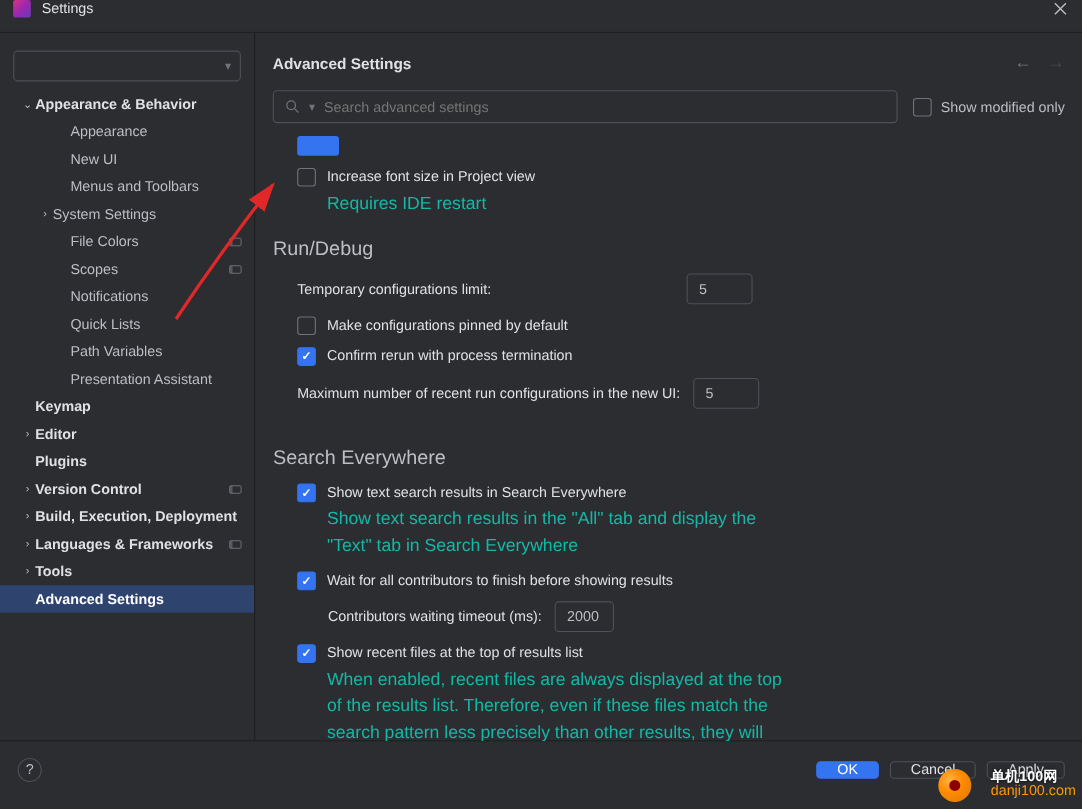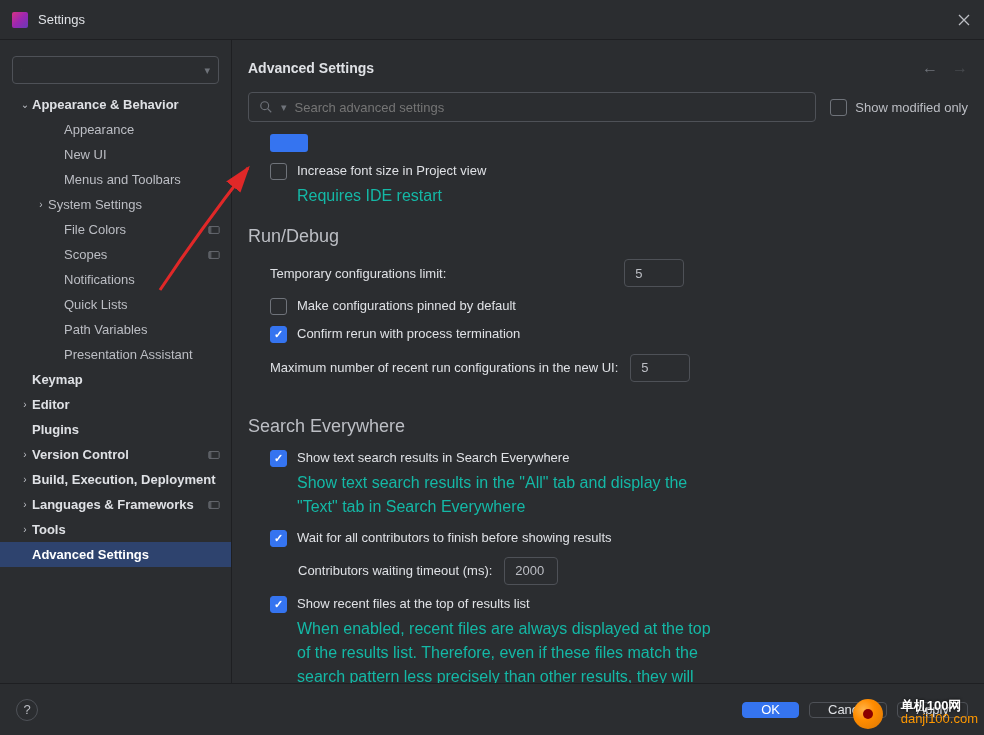--- a/index.html
+++ b/index.html
@@ -6,22 +6,22 @@
 body {
   width: 984px; height: 735px;
   background: #2b2d30;
   font-family: "Segoe UI", -apple-system, sans-serif;
   font-size: 13px;
   color: #bcbec4;
   overflow: hidden;
   position: relative;
 }
 .titlebar {
-  height: 40px;
-  display: flex; align-items: center;
+  height: 30px;
+  display: flex; 
   padding: 0 12px;
   border-bottom: 1px solid #1e1f22;
 }
 .titlebar .app-icon {
   width: 16px; height: 16px;
   background: linear-gradient(135deg, #d63384 0%, #9c27b0 50%, #673ab7 100%);
   border-radius: 2px;
   margin-right: 10px;
 }
 .titlebar .title { color: #dfe1e5; font-size: 13px; }

